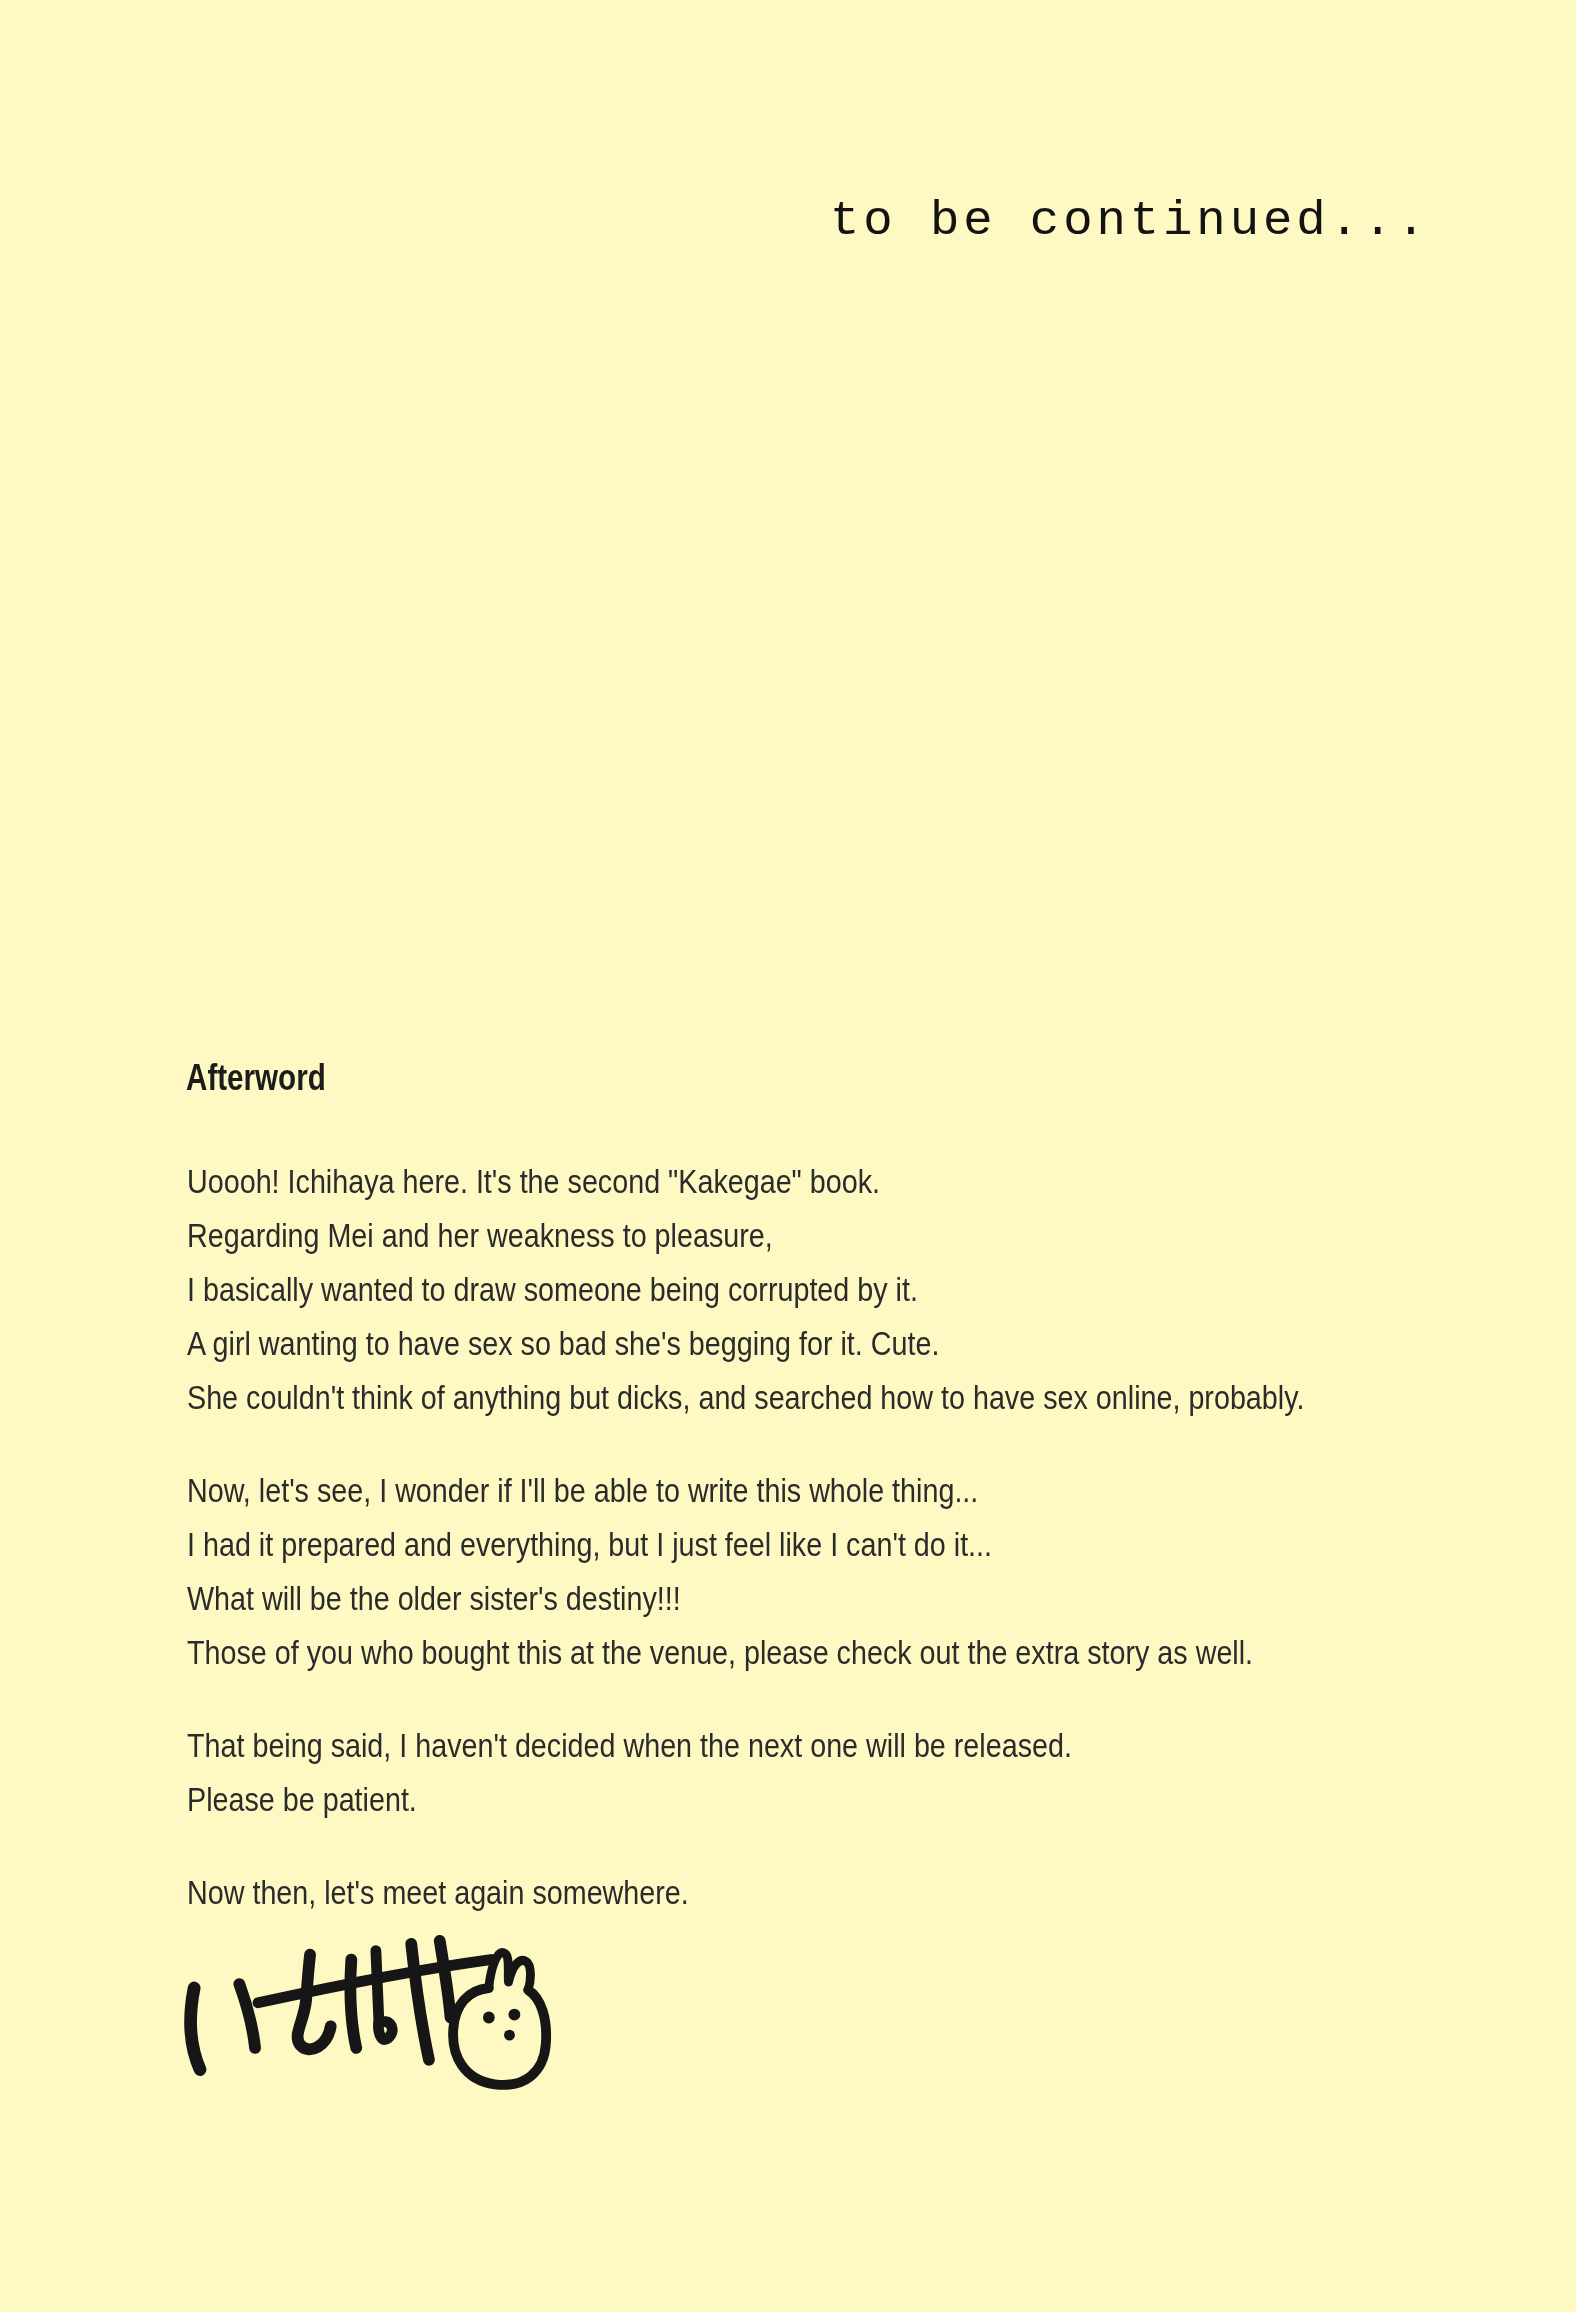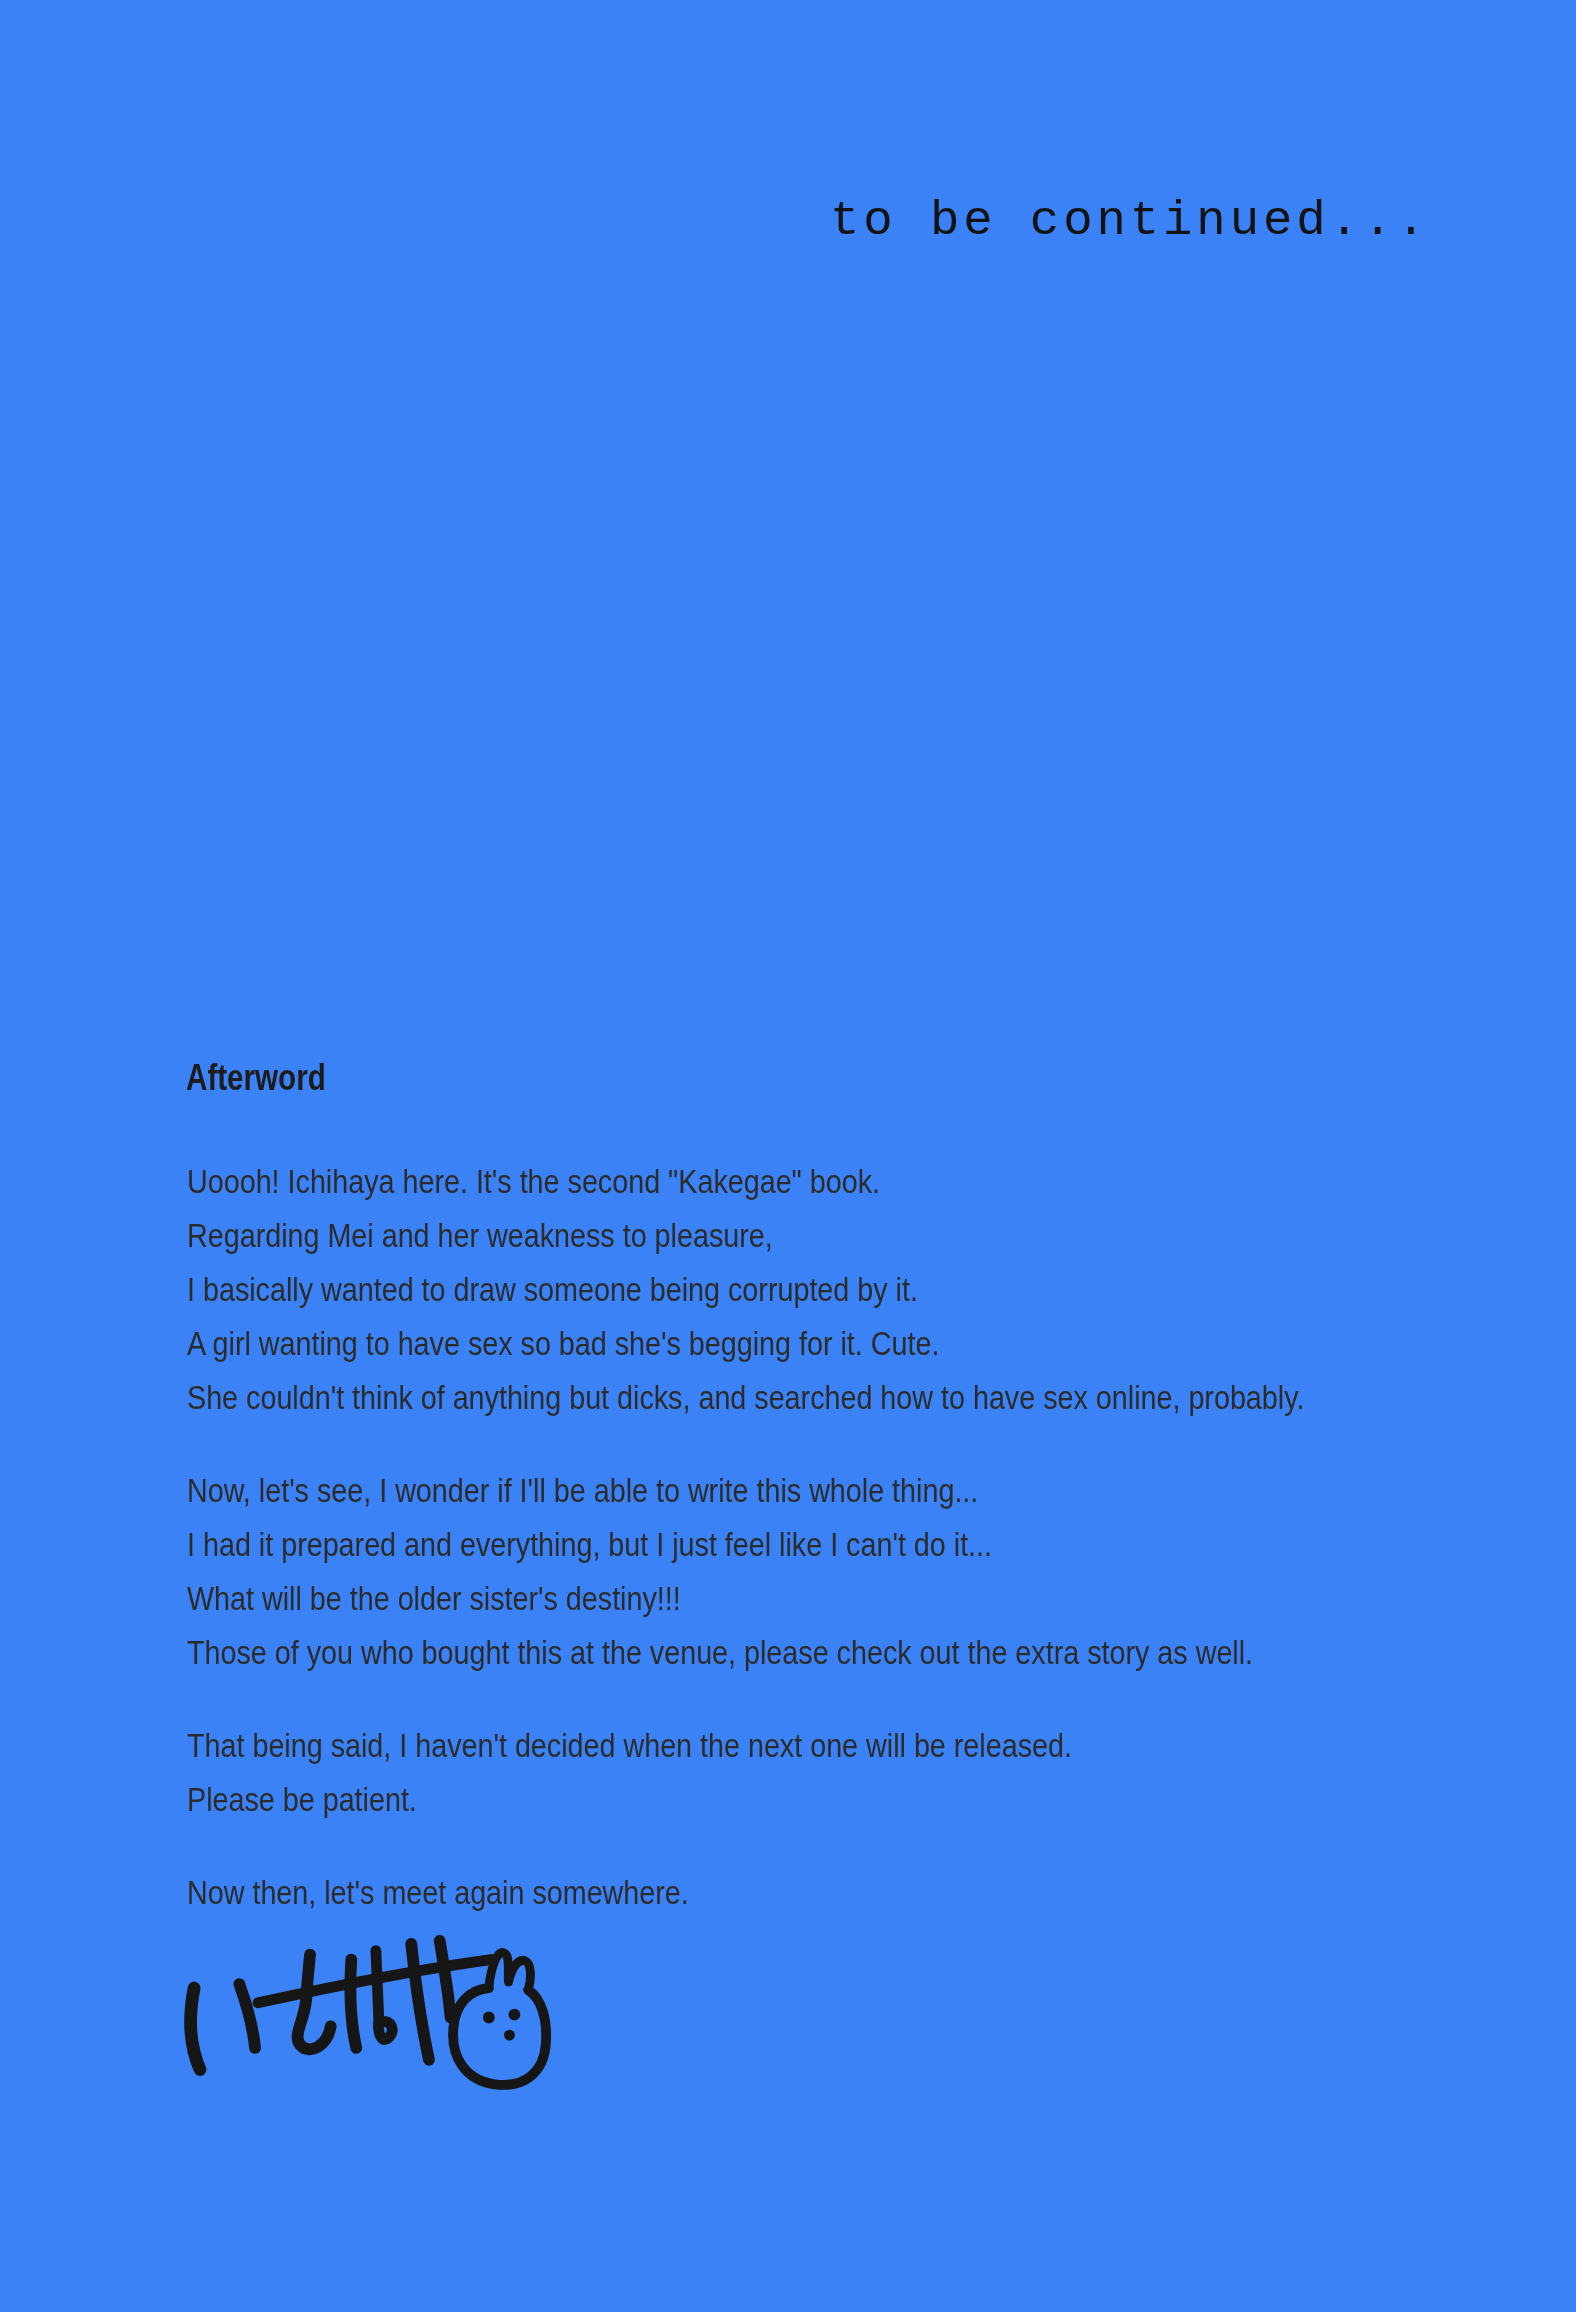--- a/index.html
+++ b/index.html
@@ -1,20 +1,20 @@
 <!DOCTYPE html>
 <html><head>
 <meta charset="utf-8">
 <style>
   html,body{margin:0;padding:0;background:#e8e8e8;}
   .page{
     position:relative;
     width:1576px;height:2313px;
     margin:0 auto;
-    background:#3b82f6;
+    background:#fef9c3;
     overflow:hidden;
     font-family:"Liberation Sans", sans-serif;
   }
   .tbc{
     position:absolute;
     left:830px;top:193px;
     font-family:"Liberation Mono", monospace;
     font-size:49px;
     letter-spacing:3.9px;
     color:#131313;

